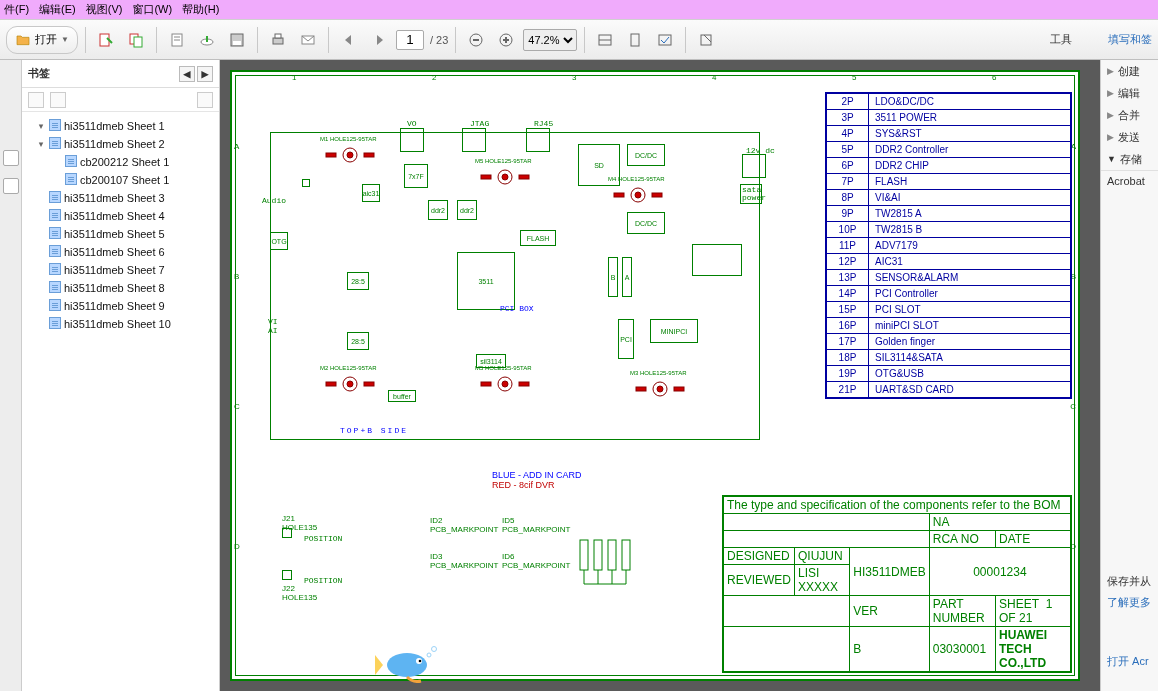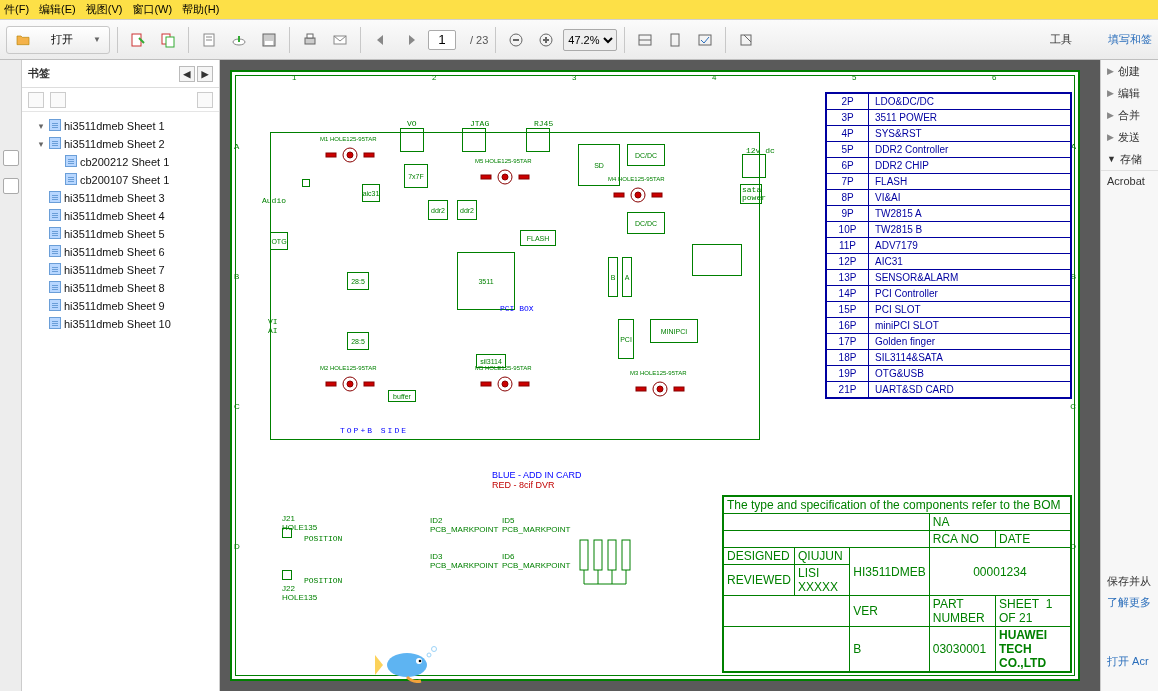--- a/index.html
+++ b/index.html
@@ -1,29 +1,29 @@
 <!DOCTYPE html>
 <html><head>
 <meta charset="utf-8">
 <style>
 * { box-sizing: border-box; margin: 0; padding: 0; font-family: "Microsoft YaHei", Arial, sans-serif; }
 html, body { width: 1158px; height: 691px; overflow: hidden; background: #fff; font-size: 11px; }
 
 
-#menubar { height: 20px; background: #fde047; display: flex; align-items: center; padding: 0 4px; color: #000; border-bottom: 1px solid #d0d0d0; text-align: center; }
+#menubar { height: 20px; background: #f0abfc; display: flex; align-items: center; padding: 0 4px; color: #000; border-bottom: 1px solid #d0d0d0; text-align: center; }
 #menubar .item { margin-right: 10px; cursor: default; }
 
 
 #toolbar { height: 40px; background: linear-gradient(#fbfbfb,#ececec); border-bottom: 1px solid #bfbfbf; display: flex; align-items: center; padding: 0 6px; gap: 4px; position: relative; }
 #toolbar .sep { width:1px; height:26px; background:#c8c8c8; margin:0 3px;}
 #toolbar .tbtn { width:26px; height:26px; border:1px solid transparent; border-radius:3px; display:flex; align-items:center; justify-content:center; color:#555; cursor:pointer; }
-#toolbar .open-btn { display:flex; align-items:center; gap:20px; width:auto; padding:0 8px; height:28px; border:1px solid #c8c8c8; border-radius:3px; background:linear-gradient(#fff,#eee); cursor:pointer;}
+#toolbar .open-btn { display:flex; align-items:center; gap:4px; width:auto; padding:0 8px; height:28px; border:1px solid #c8c8c8; border-radius:11px; background:linear-gradient(#fff,#eee); cursor:pointer;}
 #toolbar .open-btn svg { width:16px; height:16px;}
 #toolbar input.page { width:28px; height:20px; text-align:center; border:1px solid #aaa; border-radius:2px;}
-#toolbar .pgcount { margin-left:10px; color:#555;}
+#toolbar .pgcount { margin-left:2px; color:#555;}
 #toolbar select.zoom { height:22px; border:1px solid #aaa; border-radius:2px; font-size:11px;}
 #toolbar .right { margin-left:auto; display:flex; align-items:center; gap:36px;}
 #toolbar .right .lnk { color:#333; cursor:pointer;}
 #toolbar .right .lnk.active { color:#2a6ebb; font-weight:500;}
 
 
 #main { display:flex; height: calc(691px - 60px); }
 
 
 #thumbstrip { width:22px; background:#ededed; border-right:1px solid #ccc; display:flex; flex-direction:column; align-items:center; padding-top:90px; gap:12px;}

